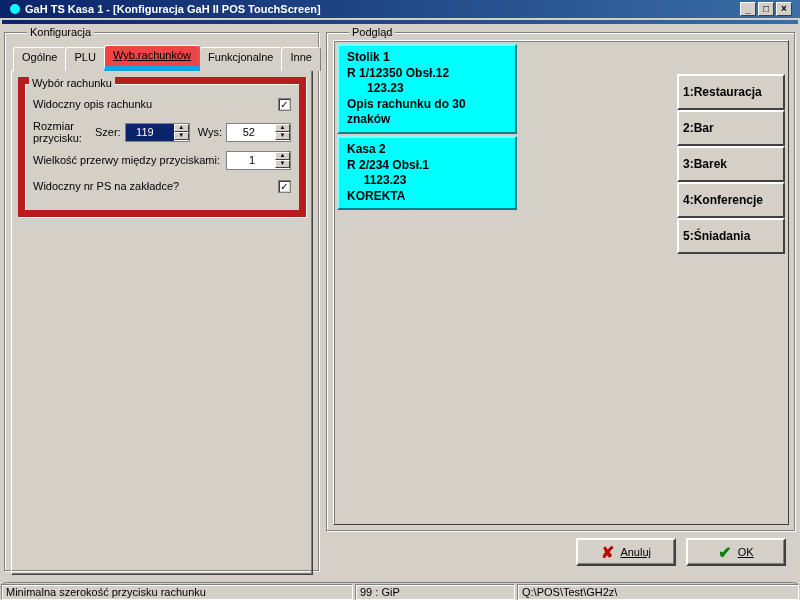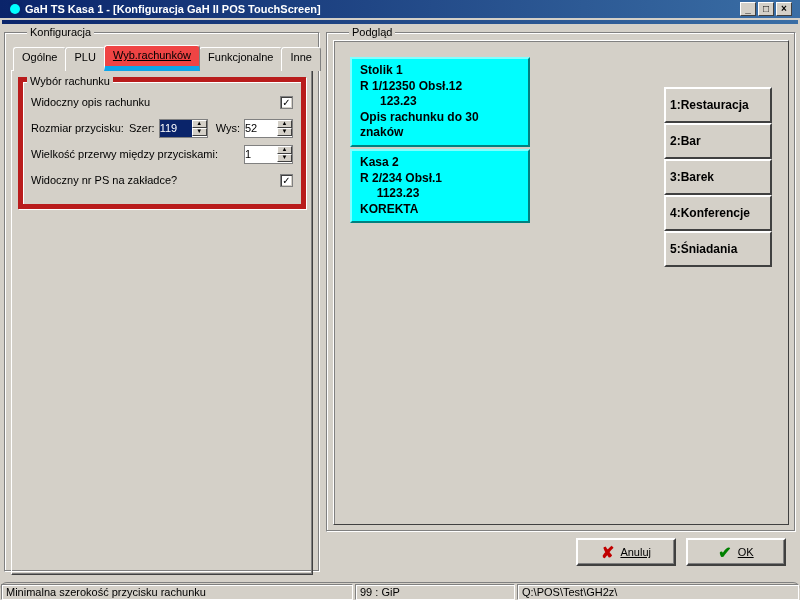--- a/index.html
+++ b/index.html
@@ -107,21 +107,21 @@
     border-right-color: #404040;
     border-bottom-color: #404040;
     box-shadow: inset -1px -1px 0 #808080;
     margin-top: -1px;
     height: 505px;
     padding: 6px;
     position: relative;
     z-index: 1;
   }
   .inner-group {
-    border: 5px solid #b91c1c;
+    border: 7px solid #b91c1c;
     box-shadow: 1px 1px 0 #fff, inset 1px 1px 0 #fff;
     padding: 10px 8px 8px 8px;
     position: relative;
   }
   .inner-group .groupbox-label { top: -7px; left: 4px; }
   .form-row {
     display: flex;
     align-items: center;
     margin-bottom: 6px;
     font-size: 11px;
@@ -141,22 +141,23 @@
   }
   .spinner {
     display: flex;
     border: 1px solid #808080;
     box-shadow: inset 1px 1px 0 #404040;
     background: white;
     height: 19px;
   }
   .spinner input {
     border: none;
-    width: 32px;
-    padding-right: 0;
+    width: 48px;
+    text-align: right;
+    padding-right: 20px;
     font-size: 11px;
     font-family: inherit;
     outline: none;
   }
   .spinner .sel {
     background: #0a246a;
     color: white;
   }
   .spin-btns {
     display: flex;
@@ -173,21 +174,21 @@
     text-align: center;
   }
   .preview-area {
     border: 1px solid #fff;
     border-right-color: #404040;
     border-bottom-color: #404040;
     box-shadow: inset 1px 1px 0 #808080, inset -1px -1px 0 #d4d0c8;
     margin-top: -1px;
     flex: 1;
     background: #d4d0c8;
-    padding: 16px;
+    padding: 3px;
     display: flex;
     height: 490px;
   }
   .preview-left { flex: 1; }
   .preview-right { width: 108px; padding-top: 30px; }
   .pos-btn {
     background: #00ffff;
     border: 2px solid #80ffff;
     border-right-color: #008080;
     border-bottom-color: #008080;

